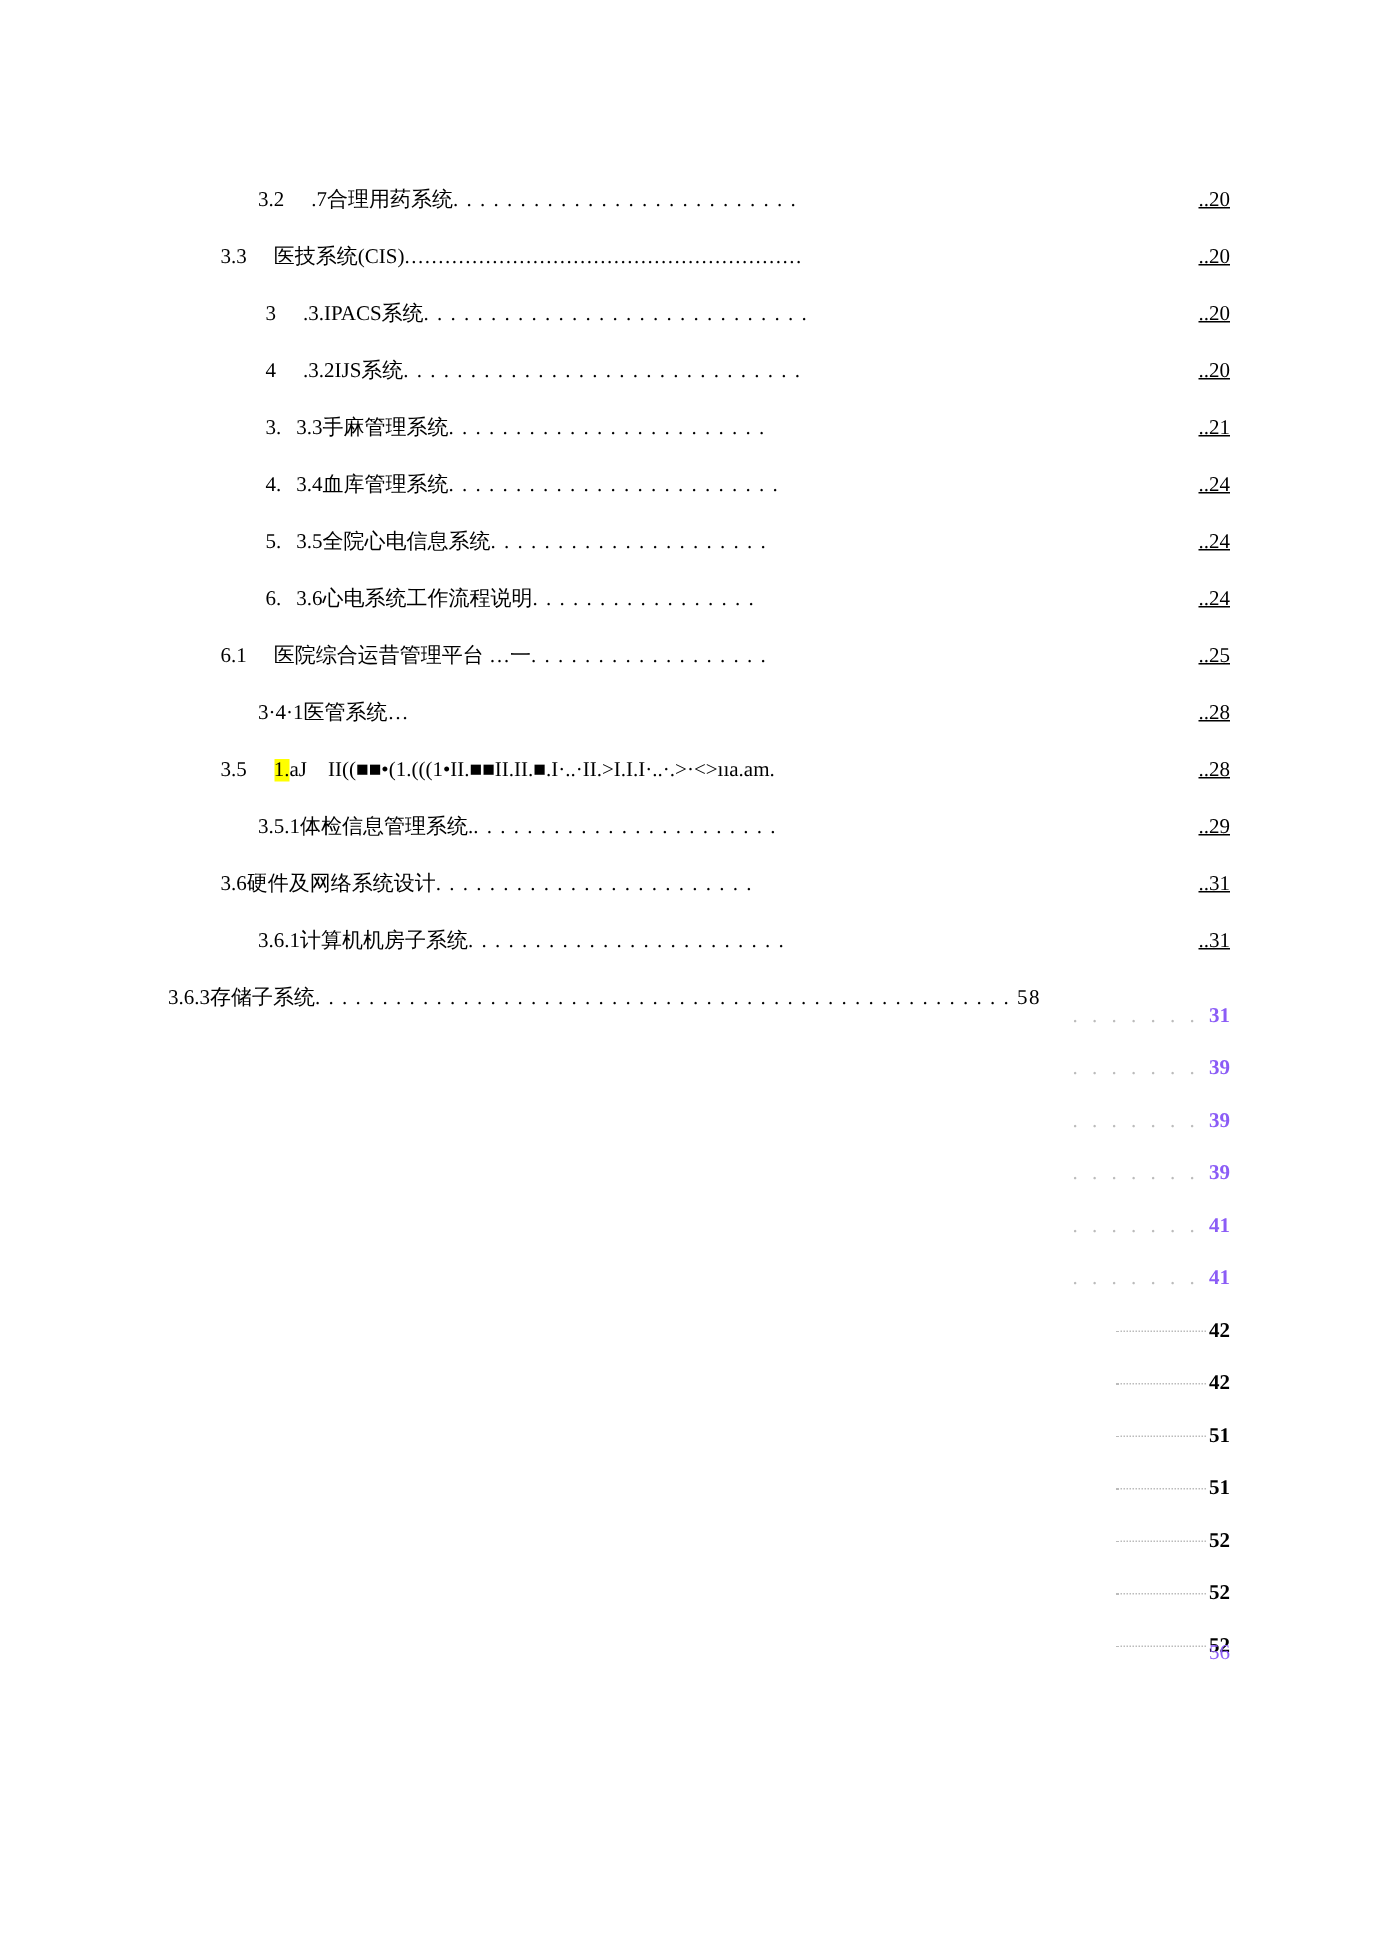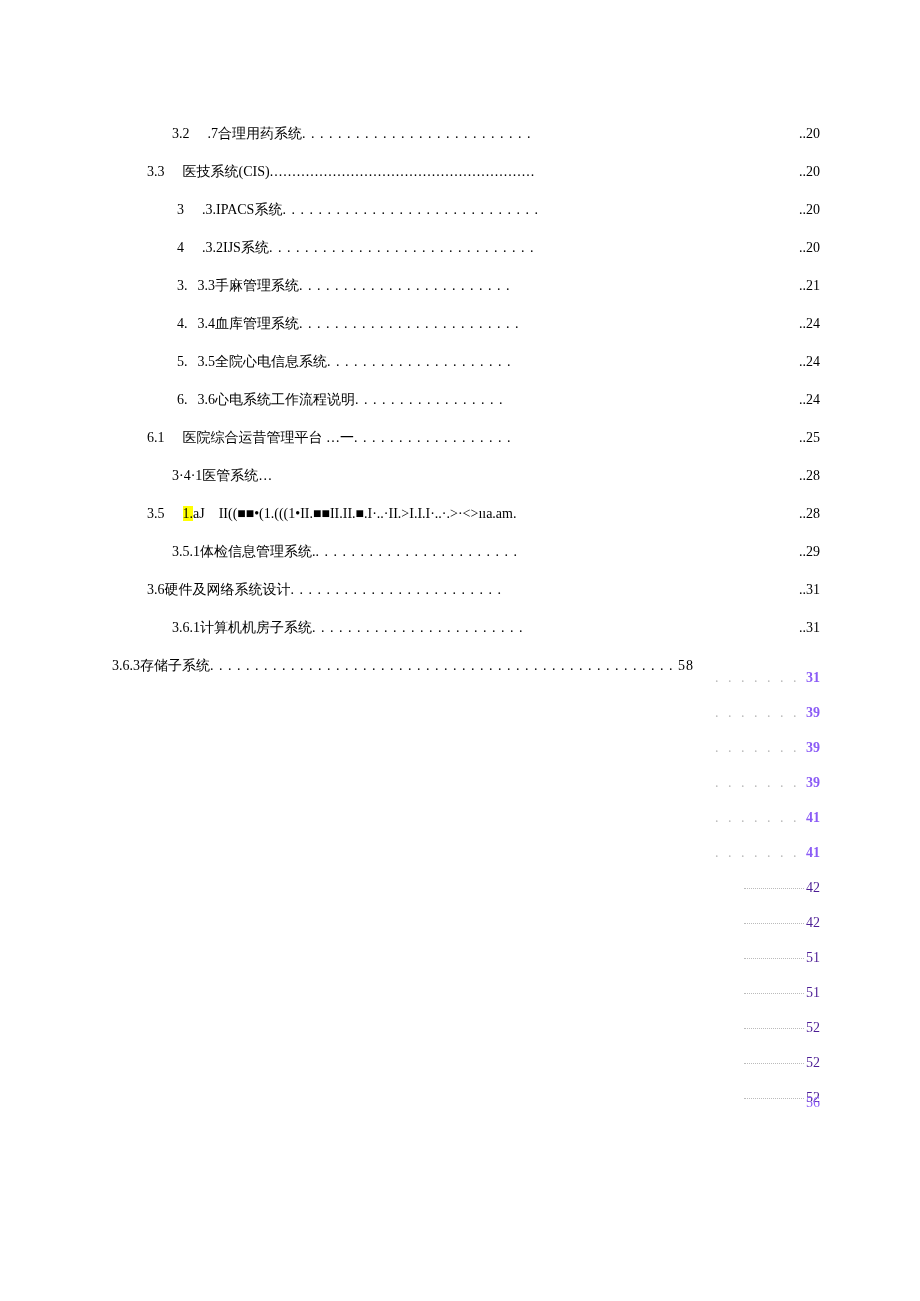--- a/index.html
+++ b/index.html
@@ -34,20 +34,21 @@
     .toc-title {
       display: inline-block;
     }
     .toc-dots {
       display: inline-block;
       letter-spacing: 1px;
     }
     .toc-page {
       position: absolute;
       right: 0;
+      text-decoration: underline;
     }
     .indent-0 { padding-left: 0px; text-decoration: underline; }
     .indent-1 { padding-left: 35px; }
     .indent-2 { padding-left: 60px; }
     .indent-2b { padding-left: 65px; }
     .highlight {
       background-color: #ffff00;
     }
     .right-column {
       position: absolute;
@@ -71,22 +72,22 @@
       display: inline-block;
       width: 60px;
       vertical-align: middle;
       margin-right: 2px;
     }
     .right-page {
       color: #8b5cf6;
       font-weight: bold;
     }
     .right-page-dark {
-      color: #4c1d95;
-      font-weight: normal;
+      color: #000000;
+      font-weight: bold;
     }
     .footer-page {
       position: absolute;
       right: 100px;
       top: 1095px;
       font-size: 14px;
       color: #8b5cf6;
     }
     .gap-prefix-wide { margin-right: 18px; }
     .num-prefix { margin-right: 10px; }

